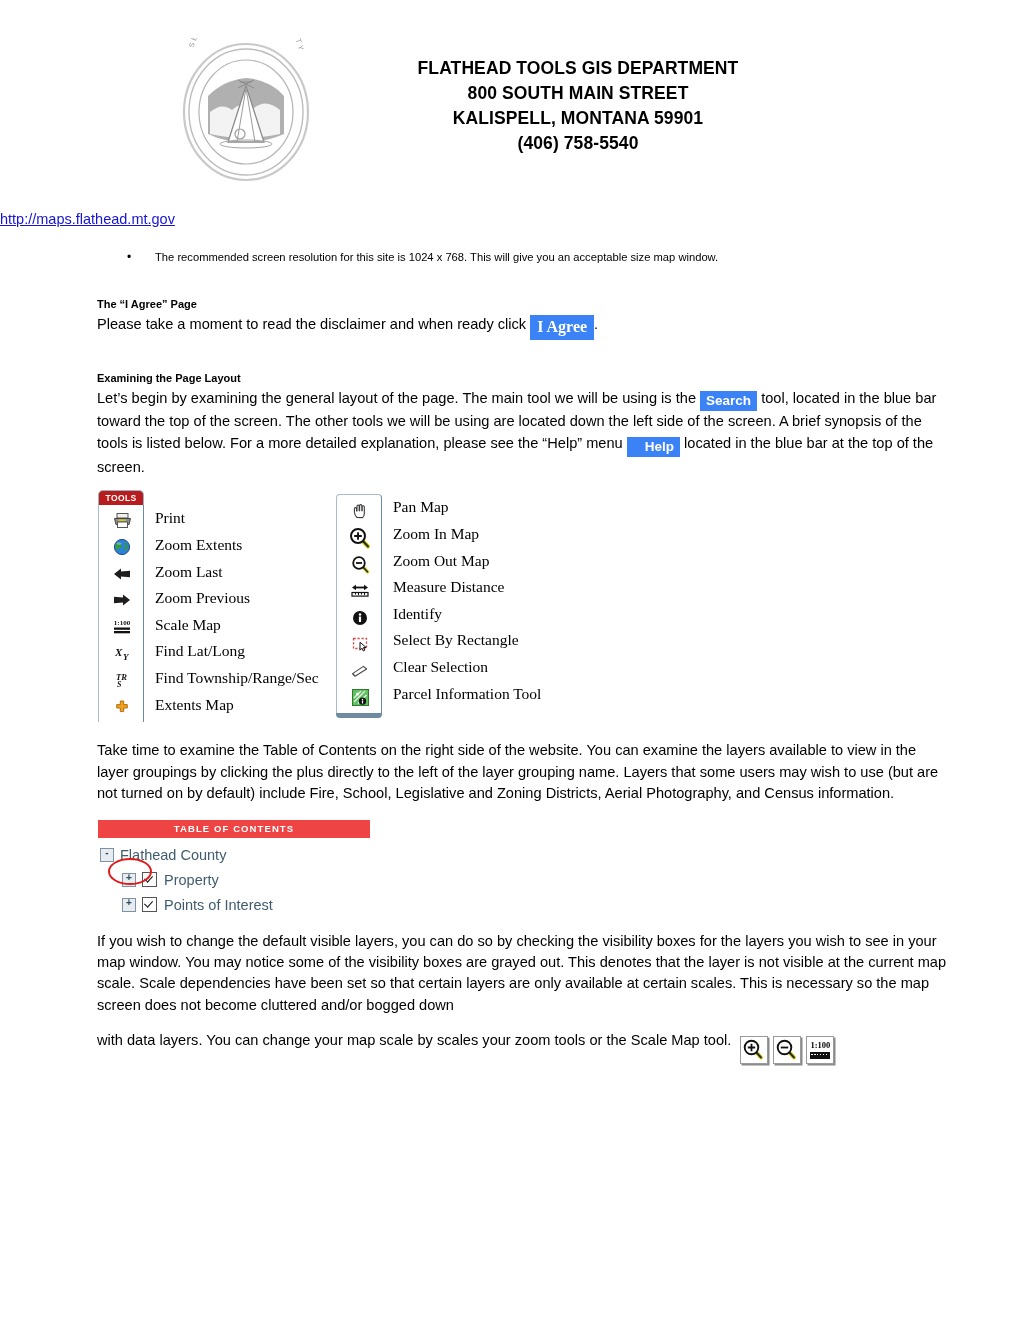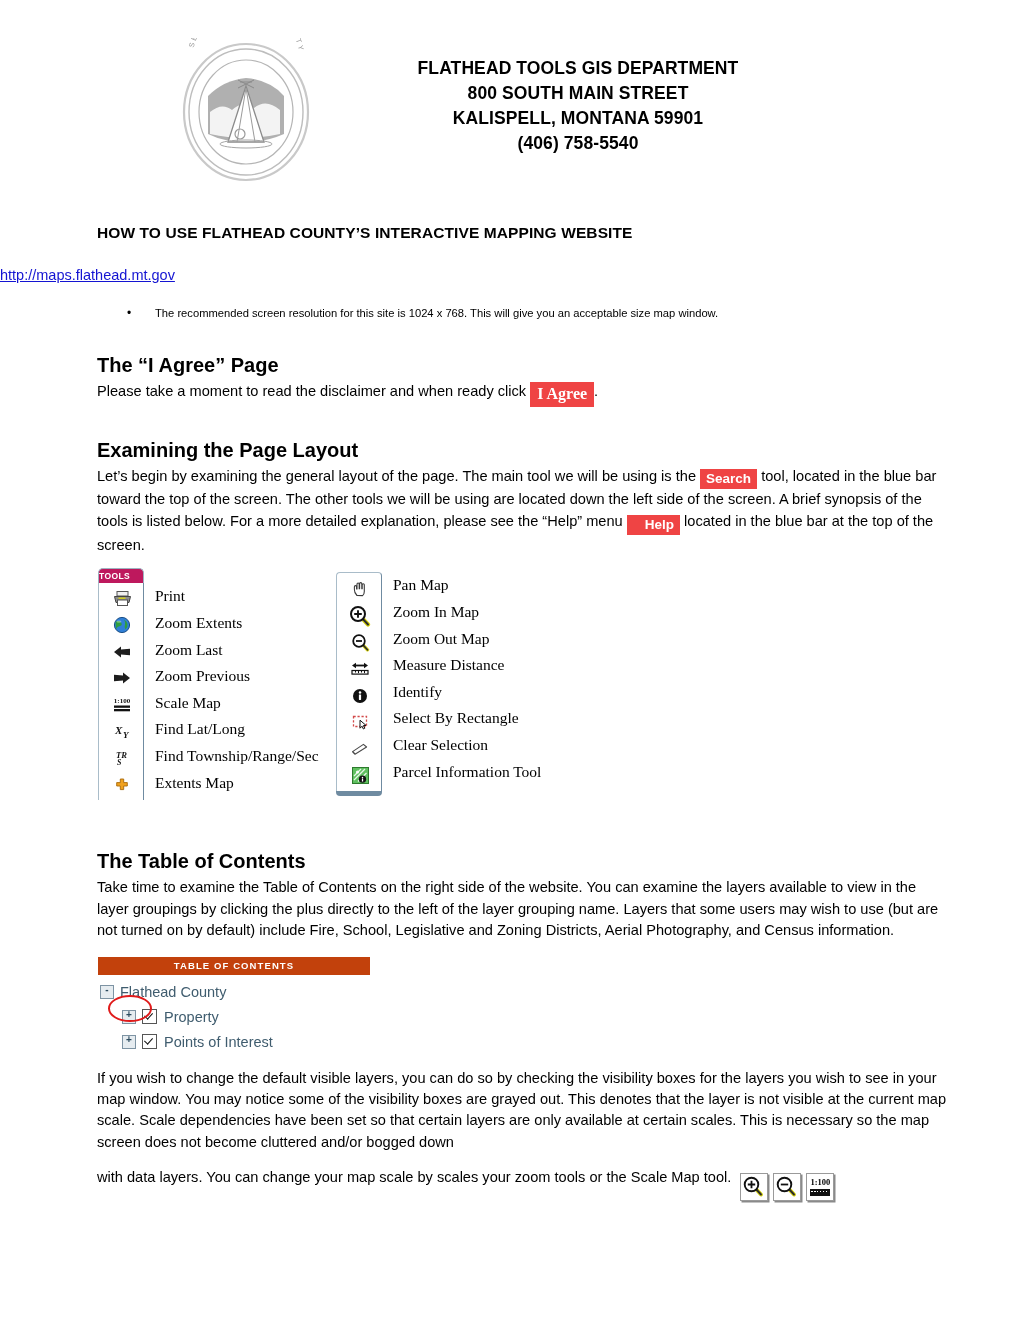--- a/index.html
+++ b/index.html
@@ -86,32 +86,32 @@
   ul.bullets li::before {
     content: "•";
     position: absolute;
     left: -28px;
     top: -1px;
     font-size: 12px;
   }
 
   h3.sec {
     margin: 32px 0 4px 97px;
-    font-size: 20px;
+    font-size: 11px;
     font-weight: bold;
   }
   p.body {
     margin: 0 70px 0 97px;
     font-size: 14.6px;
     line-height: 1.455;
   }
 
   .chip {
     display: inline-block;
-    background: #ef4444;
+    background: #3b82f6;
     color: #ffffff;
     font-family: "Liberation Serif", serif;
     font-weight: bold;
     line-height: 1;
     vertical-align: -3px;
   }
   .chip.i-agree {
     font-size: 16px;
     padding: 4px 7px 5px 7px;
   }
@@ -138,27 +138,27 @@
   .tool-col {
     position: absolute;
     top: 0;
   }
   .tool-col.left  { left: 0; }
   .tool-col.right { left: 238px; top: 4px; }
 
   .tool-head {
     width: 46px;
     height: 15px;
-    background: #be185d;
+    background: #b91c1c;
     border-radius: 5px 5px 0 0;
     color: #ffffff;
     font-size: 8.5px;
     font-weight: bold;
     letter-spacing: 0.4px;
-    text-align: left;
+    text-align: center;
     line-height: 15px;
     border: 1px solid #9fb3c2;
     border-bottom: none;
     box-sizing: border-box;
   }
   .tool-strip {
     border-left: 1px solid #a9bcc9;
     border-right: 1px solid #6f8ba1;
     width: 46px;
     box-sizing: border-box;
@@ -205,21 +205,21 @@
     white-space: nowrap;
     padding-left: 10px;
   }
 
   
   .toc-widget {
     margin: 16px 0 0 98px;
     width: 272px;
   }
   .toc-head {
-    background: #c2410c;
+    background: #ef4444;
     color: #ffffff;
     font-size: 9.5px;
     font-weight: bold;
     letter-spacing: 1.1px;
     text-align: center;
     padding: 3px 0 4px 0;
   }
   .toc-body { padding-top: 4px; position: relative; }
   .toc-row {
     display: flex;
@@ -351,21 +351,20 @@
     </div>
 
     <div class="agency-block">
       <div class="agency-line">FLATHEAD TOOLS GIS DEPARTMENT</div>
       <div class="agency-line">800 SOUTH MAIN STREET</div>
       <div class="agency-line">KALISPELL, MONTANA 59901</div>
       <div class="agency-line">(406) 758-5540</div>
     </div>
   </div>
 
-  <div class="doc-title">HOW TO USE FLATHEAD COUNTY’S INTERACTIVE MAPPING WEBSITE</div>
 
   <div class="url-line">
     <a class="link" href="#">http://maps.flathead.mt.gov</a>
   </div>
 
   <ul class="bullets">
     <li><span>The recommended screen resolution for this site is 1024 x 768. This will give you an acceptable size map window.</span></li>
   </ul>
 
   <h3 class="sec">The “I Agree” Page</h3>
@@ -562,21 +561,20 @@
         <div class="lbl">Zoom Out Map</div>
         <div class="lbl">Measure Distance</div>
         <div class="lbl">Identify</div>
         <div class="lbl">Select By Rectangle</div>
         <div class="lbl">Clear Selection</div>
         <div class="lbl">Parcel Information Tool</div>
       </div>
     </div>
   </div>
 
-  <h3 class="sec">The Table of Contents</h3>
   <p class="body">Take time to examine the Table of Contents on the right side of the website. You can examine the layers available to view in the layer groupings by clicking the plus directly to the left of the layer grouping name. Layers that some users may wish to use (but are not turned on by default) include Fire, School, Legislative and Zoning Districts, Aerial Photography, and Census information.</p>
 
   <div class="toc-widget">
     <div class="toc-head">TABLE OF CONTENTS</div>
     <div class="toc-body">
 
       <div class="toc-row lvl1">
         <span class="pmbox">
             <span>-</span>
           </span>

